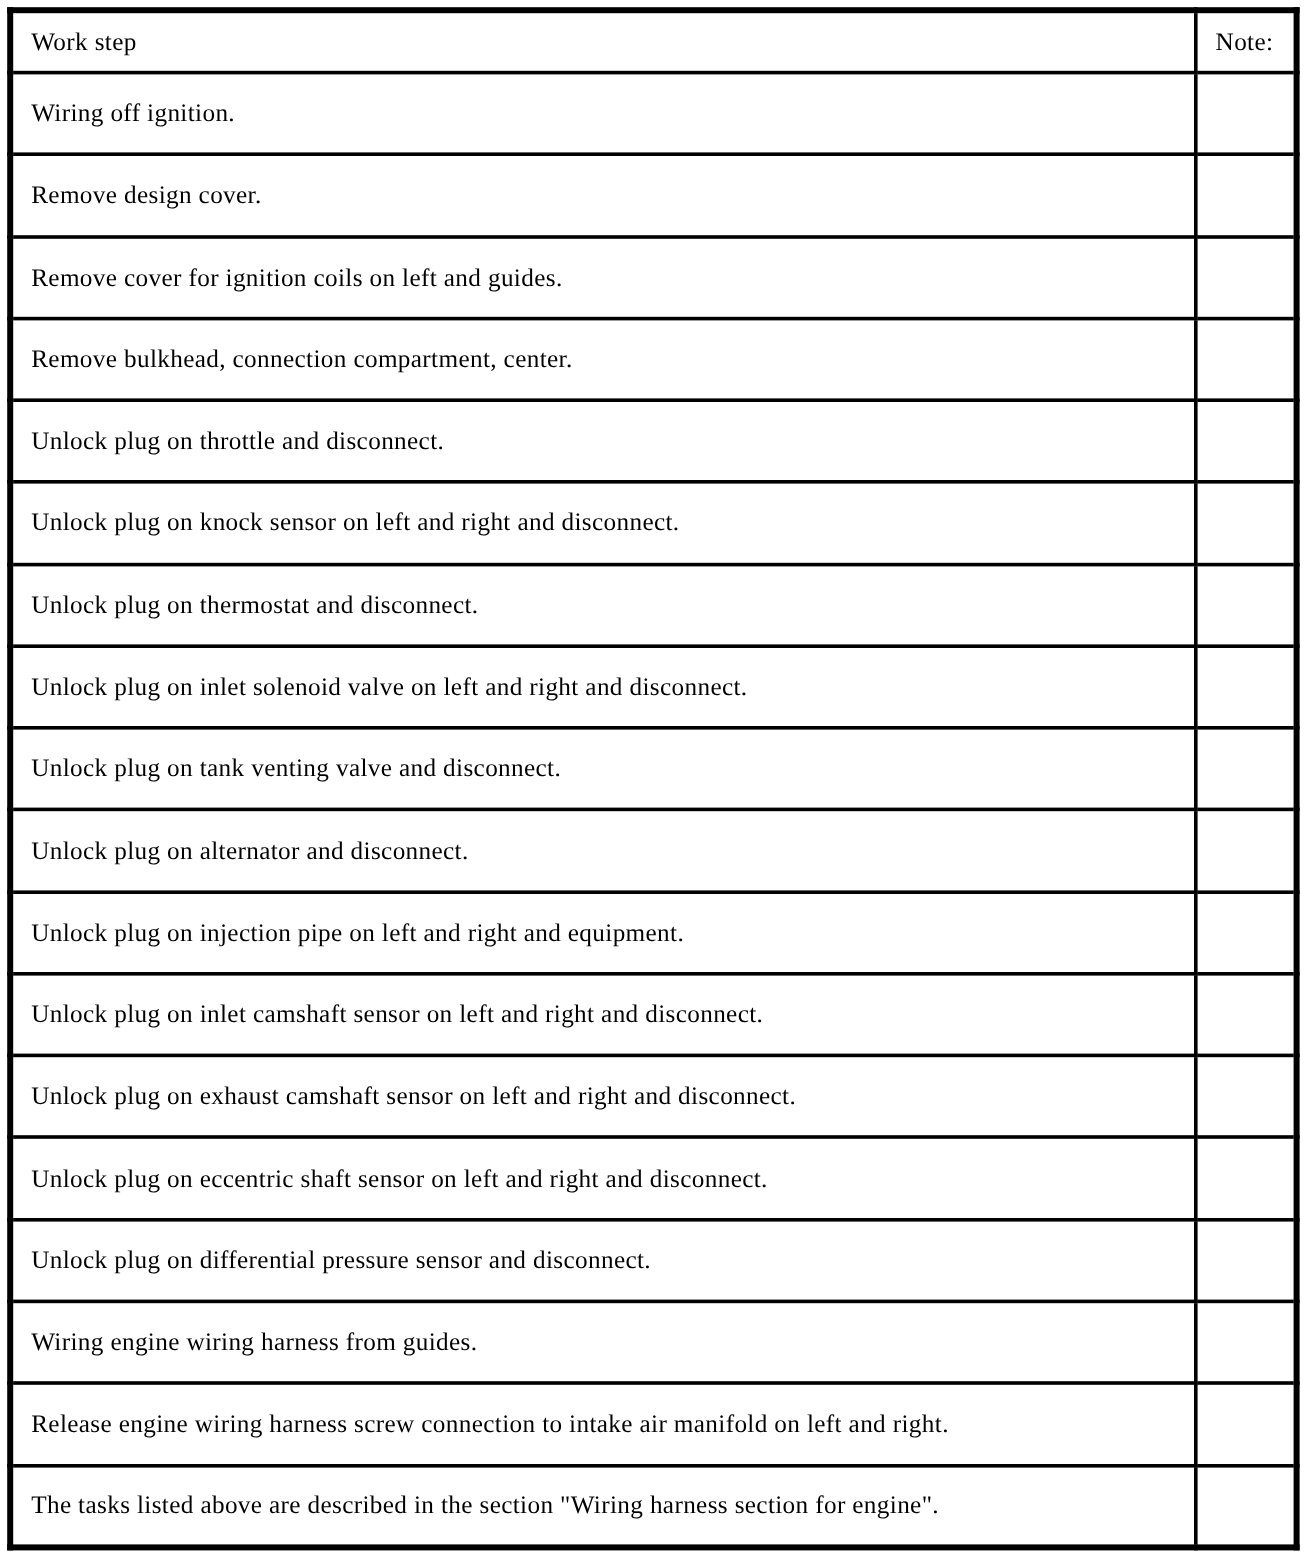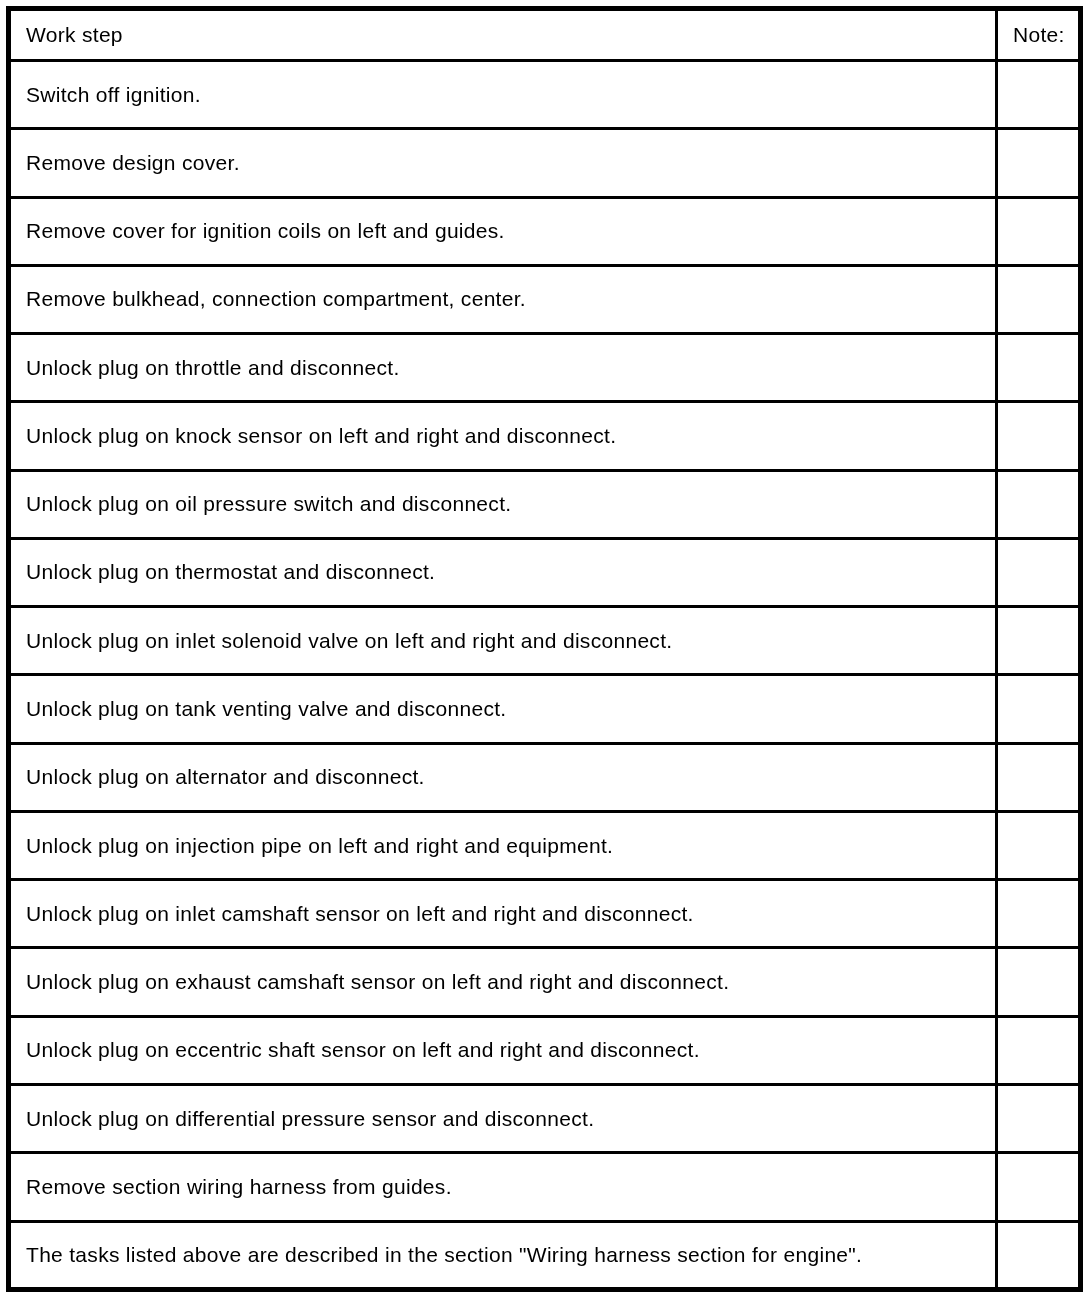--- a/index.html
+++ b/index.html
@@ -24,21 +24,21 @@
     width: 1072px;
     height: 1286px;
     background: #ffffff;
   }
   table.worktable {
     border: 5px solid #000000;
   }
   table.worktable th,
   table.worktable td {
     border: 3px solid #000000;
-    font-family: Liberation Sans, sans-serif;
+    font-family: Liberation Serif, serif;
     font-size: 21px;
     letter-spacing: 0.3px;
     color: #000000;
     text-align: left;
     vertical-align: middle;
     padding: 0 6px 0 15px;
     white-space: nowrap;
     overflow: hidden;
     font-weight: 400;
   }
@@ -59,45 +59,41 @@
       <col class="c-note">
     </colgroup>
     <thead>
       <tr class="header-row">
         <th class="step-header">Work step</th>
         <th class="note-header">Note:</th>
       </tr>
     </thead>
     <tbody id="table-body">
         <tr class="data-row">
-          <td class="step-cell">Switch off ignition.</td>
+          <td class="step-cell">Wiring off ignition.</td>
           <td class="note-cell"></td>
         </tr>
         <tr class="data-row">
           <td class="step-cell">Remove design cover.</td>
           <td class="note-cell"></td>
         </tr>
         <tr class="data-row">
           <td class="step-cell">Remove cover for ignition coils on left and guides.</td>
           <td class="note-cell"></td>
         </tr>
         <tr class="data-row">
           <td class="step-cell">Remove bulkhead, connection compartment, center.</td>
           <td class="note-cell"></td>
         </tr>
         <tr class="data-row">
           <td class="step-cell">Unlock plug on throttle and disconnect.</td>
           <td class="note-cell"></td>
         </tr>
         <tr class="data-row">
           <td class="step-cell">Unlock plug on knock sensor on left and right and disconnect.</td>
-          <td class="note-cell"></td>
-        </tr>
-        <tr class="data-row">
-          <td class="step-cell">Unlock plug on oil pressure switch and disconnect.</td>
           <td class="note-cell"></td>
         </tr>
         <tr class="data-row">
           <td class="step-cell">Unlock plug on thermostat and disconnect.</td>
           <td class="note-cell"></td>
         </tr>
         <tr class="data-row">
           <td class="step-cell">Unlock plug on inlet solenoid valve on left and right and disconnect.</td>
           <td class="note-cell"></td>
         </tr>
@@ -123,21 +119,25 @@
         </tr>
         <tr class="data-row">
           <td class="step-cell">Unlock plug on eccentric shaft sensor on left and right and disconnect.</td>
           <td class="note-cell"></td>
         </tr>
         <tr class="data-row">
           <td class="step-cell">Unlock plug on differential pressure sensor and disconnect.</td>
           <td class="note-cell"></td>
         </tr>
         <tr class="data-row">
-          <td class="step-cell">Remove section wiring harness from guides.</td>
+          <td class="step-cell">Wiring engine wiring harness from guides.</td>
+          <td class="note-cell"></td>
+        </tr>
+        <tr class="data-row">
+          <td class="step-cell">Release engine wiring harness screw connection to intake air manifold on left and right.</td>
           <td class="note-cell"></td>
         </tr>
         <tr class="data-row">
           <td class="step-cell">The tasks listed above are described in the section "Wiring harness section for engine".</td>
           <td class="note-cell"></td>
         </tr>
       </tbody>
   </table>
 </div>
 

